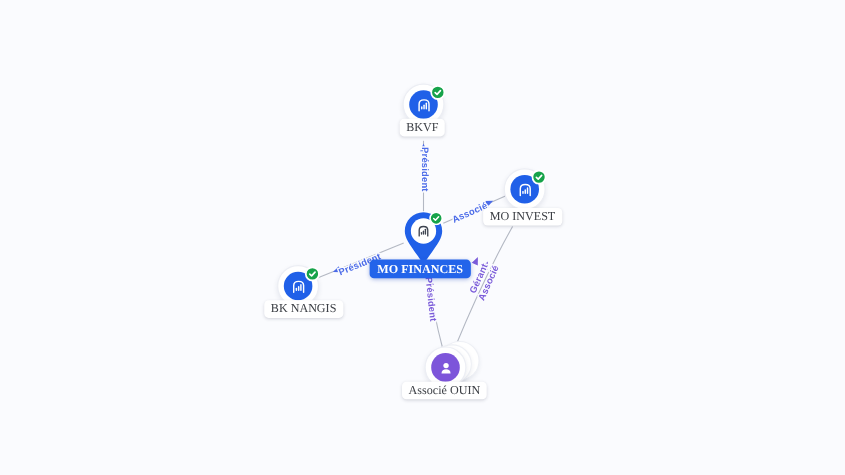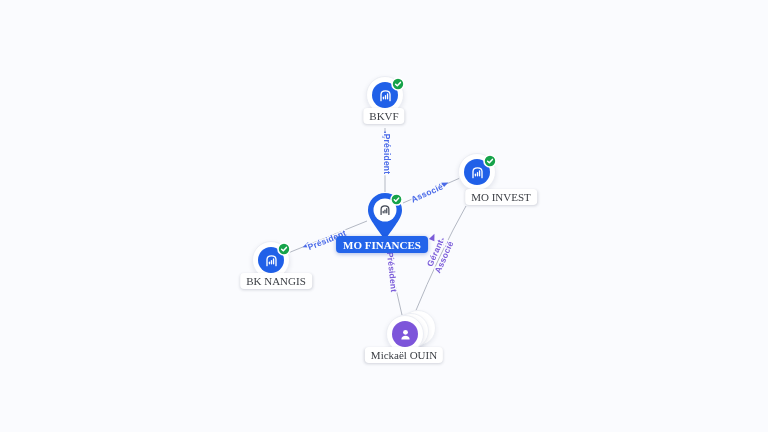--- a/index.html
+++ b/index.html
@@ -104,21 +104,21 @@
         </svg>
       </div>
       <div class="badge">
         <svg width="14" height="14" viewBox="0 0 14 14">
           <circle cx="7" cy="7" r="6" fill="#16a34a" stroke="#ffffff" stroke-width="1.6"></circle>
           <path d="M4.6,7.2 L6.3,8.8 L9.4,5.4" stroke="#ffffff" stroke-width="1.5" fill="none" stroke-linecap="round" stroke-linejoin="round"></path>
         </svg>
       </div>
     </div>
   </div>
-  <div class="nlabel" style="left:501px;top:189px;">MO INVEST</div>
+  <div class="nlabel" style="left:475px;top:189px;">MO INVEST</div>
 
   <div class="pin" style="left:365px;top:191px;width:40px;height:52px;">
     <svg width="40" height="52" viewBox="0 0 40 52">
       <path d="M20,2 C10.6,2 3,9.6 3,19 C3,26.5 8.5,32.5 20,49 C31.5,32.5 37,26.5 37,19 C37,9.6 29.4,2 20,2 Z" fill="#2060e8"></path>
       <circle cx="20" cy="19" r="11.5" fill="#ffffff"></circle>
       <g transform="translate(13.5,12.5) scale(0.81)" fill="none" stroke="#3e4450" stroke-width="1.5" stroke-linecap="round">
         <path d="M3.2,13.5 V7 C3.2,4.4 5.2,3 8,3 C10.8,3 12.8,4.4 12.8,7 V13.5"></path>
         <path d="M5.8,11.5 V9.8"></path>
           <path d="M8,11.5 V8.2"></path>
           <path d="M10.2,11.5 V6.2"></path>
@@ -158,15 +158,15 @@
     <div class="stackc" style="left:7px;top:-2px;"></div>
     <div class="disc">
       <div class="avatar" style="background:#7d55da;">
         <svg width="15" height="15" viewBox="0 0 16 16">
           <circle cx="8" cy="5.7" r="2.6" fill="#ffffff"></circle>
           <path d="M3.6,13.3 C3.6,10.6 5.5,9.3 8,9.3 C10.5,9.3 12.4,10.6 12.4,13.3 Z" fill="#ffffff" stroke-linejoin="round"></path>
         </svg>
       </div>
     </div>
   </div>
-  <div class="nlabel" style="left:404px;top:347px;">Mickaël OUIN</div>
+  <div class="nlabel" style="left:404px;top:347px;">Associé OUIN</div>
 
 </div>
 
 </body></html>

